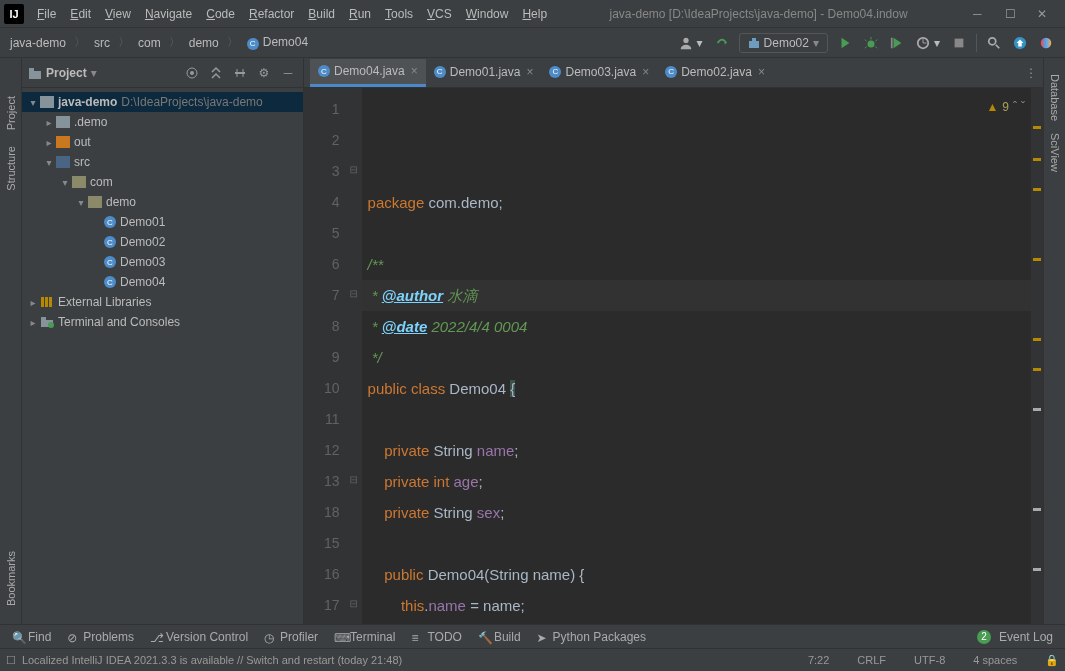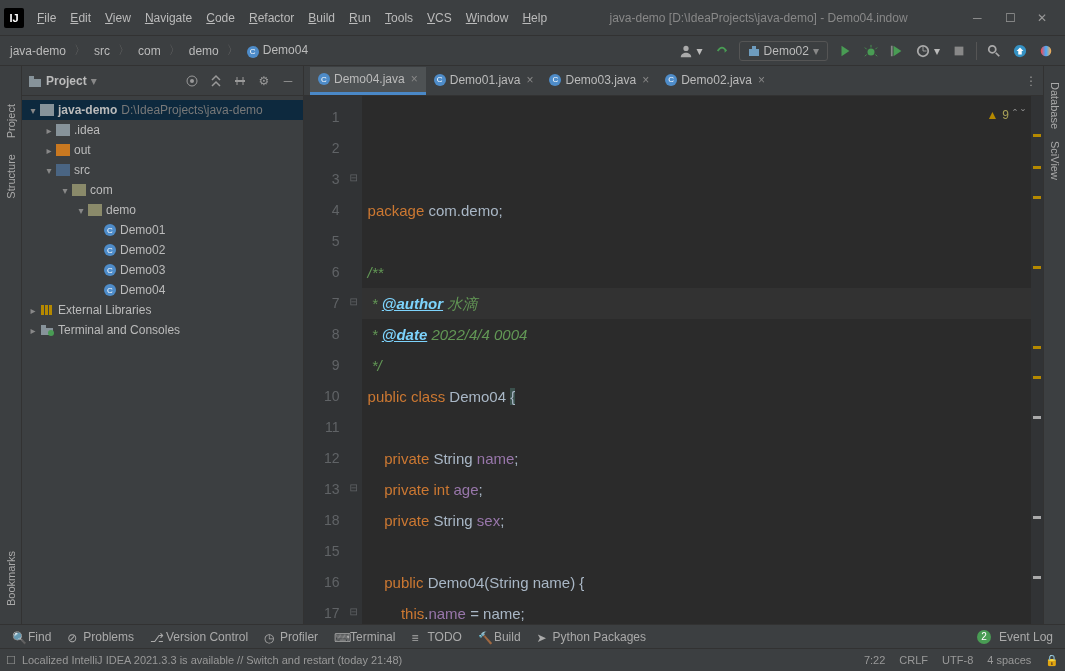--- a/index.html
+++ b/index.html
@@ -1,17 +1,17 @@
 <!DOCTYPE html>
 <html><head>
 <meta charset="utf-8">
 <style>
 * { margin: 0; padding: 0; box-sizing: border-box; font-family: "Segoe UI", Arial, sans-serif; }
 body { background: #3c3f41; color: #bbbbbb; font-size: 12px; width: 1065px; height: 671px; overflow: hidden; display: flex; flex-direction: column; }
-.titlebar { height: 36px; background: #3c3f41; display: flex; align-items: center; padding: 0 4px; border-bottom: 1px solid #323232; }
+.titlebar { height: 28px; background: #3c3f41; display: flex; align-items: center; padding: 0 4px; border-bottom: 1px solid #323232; }
 .titlebar .app-icon { width: 20px; height: 20px; background: #000; color: #fff; display: flex; align-items: center; justify-content: center; font-weight: bold; font-size: 11px; margin-right: 6px; border-radius: 2px; }
 .titlebar .menu-item { padding: 3px 7px; cursor: pointer; }
 .titlebar .menu-item u { text-decoration: underline; }
 .titlebar .title { flex: 1; text-align: center; color: #888; font-size: 12px; }
 .titlebar .window-controls { display: flex; gap: 18px; padding: 0 10px; }
 .titlebar .wc { width: 14px; height: 14px; cursor: pointer; color: #999; }
 
 .toolbar-row { height: 30px; background: #3c3f41; display: flex; align-items: center; border-bottom: 1px solid #323232; padding: 0 6px; }
 .breadcrumb { display: flex; align-items: center; gap: 4px; color: #bbbbbb; }
 .breadcrumb .bc-item { padding: 2px 4px; }
@@ -72,21 +72,21 @@
 .inspections .tri { color: #b58900; }
 
 .right-gutter { width: 22px; background: #3c3f41; border-left: 1px solid #323232; display: flex; flex-direction: column; align-items: center; padding-top: 10px; }
 .right-gutter .vtext { writing-mode: vertical-lr; padding: 6px 0; color: #aaa; font-size: 11px; cursor: pointer; }
 
 .bottom-bars { background: #3c3f41; border-top: 1px solid #323232; }
 .tool-buttons { height: 24px; display: flex; align-items: center; padding: 0 4px; gap: 2px; border-bottom: 1px solid #323232; }
 .tool-btn { padding: 2px 8px; display: flex; align-items: center; gap: 4px; cursor: pointer; color: #aaa; }
 .tool-btn .tb-ico { width: 12px; height: 12px; display: inline-block; }
 .status-bar { height: 22px; display: flex; align-items: center; padding: 0 6px; color: #999; font-size: 11px; }
-.status-bar .status-right { margin-left: auto; display: flex; gap: 14px; align-items: center; }
+.status-bar .status-right { margin-left: auto; display: flex; gap: 28px; align-items: center; }
 .event-log-badge { width: 14px; height: 14px; border-radius: 50%; background: #499c54; color: #fff; font-size: 10px; display: flex; align-items: center; justify-content: center; margin-right: 4px; }
 
 svg { display: block; }
 </style>
 </head>
 <body>
 
 <div class="titlebar">
   <div class="app-icon">IJ</div>
   <div id="menubar" style="display:flex;">
@@ -252,21 +252,21 @@
       <div class="tree-row selected" style="padding-left:4px;">
         <span class="arrow">▾</span>
         <span class="folder-ico"></span>
         <span class="label bold">java-demo</span>
         <span class="label path">D:\IdeaProjects\java-demo</span>
       </div>
       <div id="tree-body">
           <div class="tree-row" style="padding-left: 20px;">
             <span class="arrow">▸</span>
             <span class="folder-ico"></span>
-            <span class="label">.idea</span>
+            <span class="label">.demo</span>
           </div>
           <div class="tree-row" style="padding-left: 20px;">
             <span class="arrow">▸</span>
             <span class="folder-ico orange"></span>
             <span class="label">out</span>
           </div>
           <div class="tree-row" style="padding-left: 20px;">
             <span class="arrow">▾</span>
             <span class="folder-ico blue"></span>
             <span class="label">src</span>

